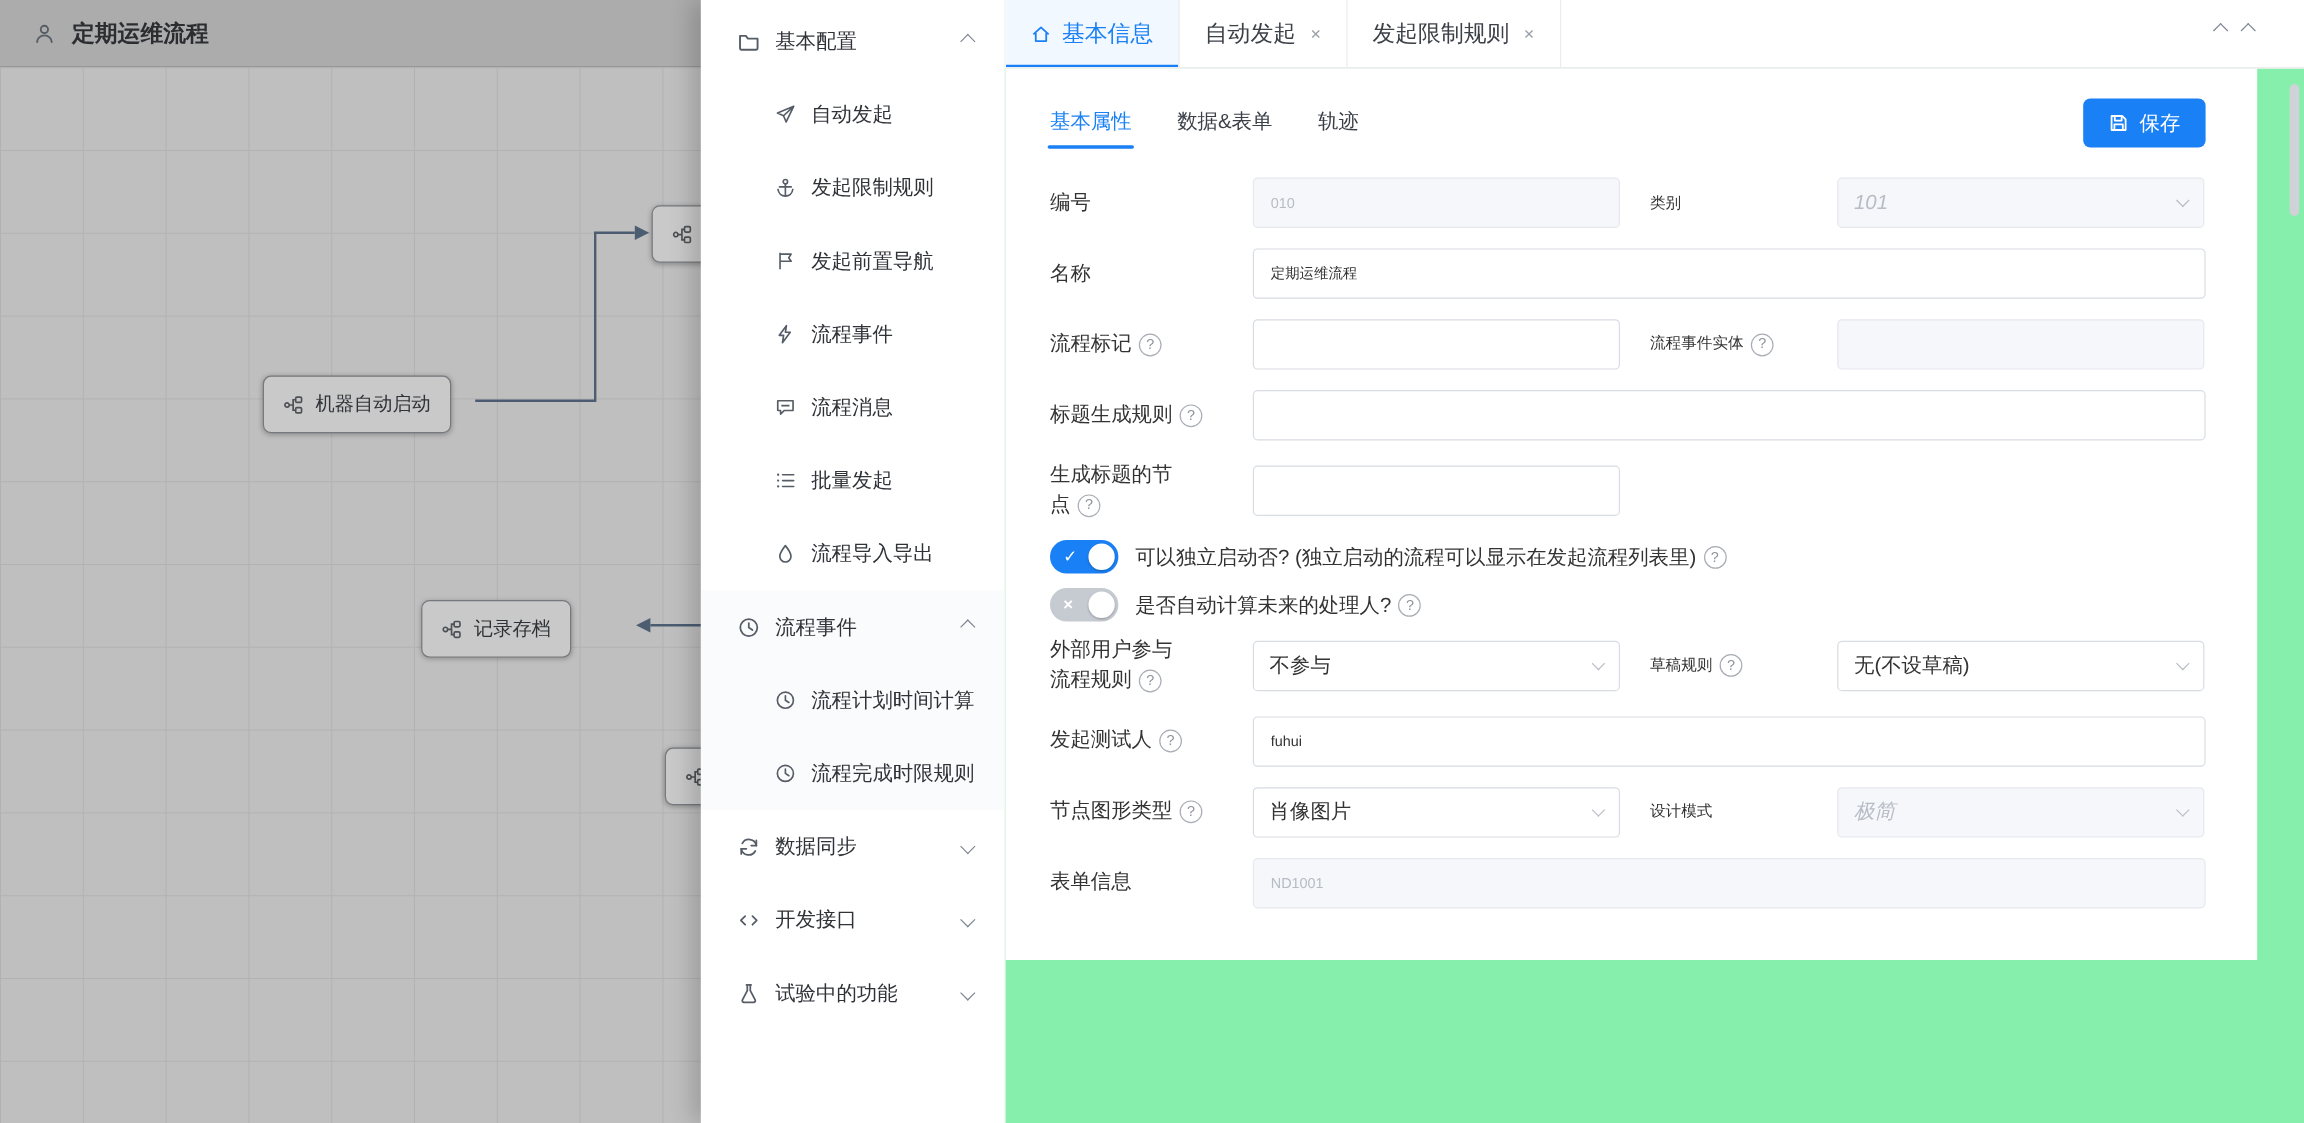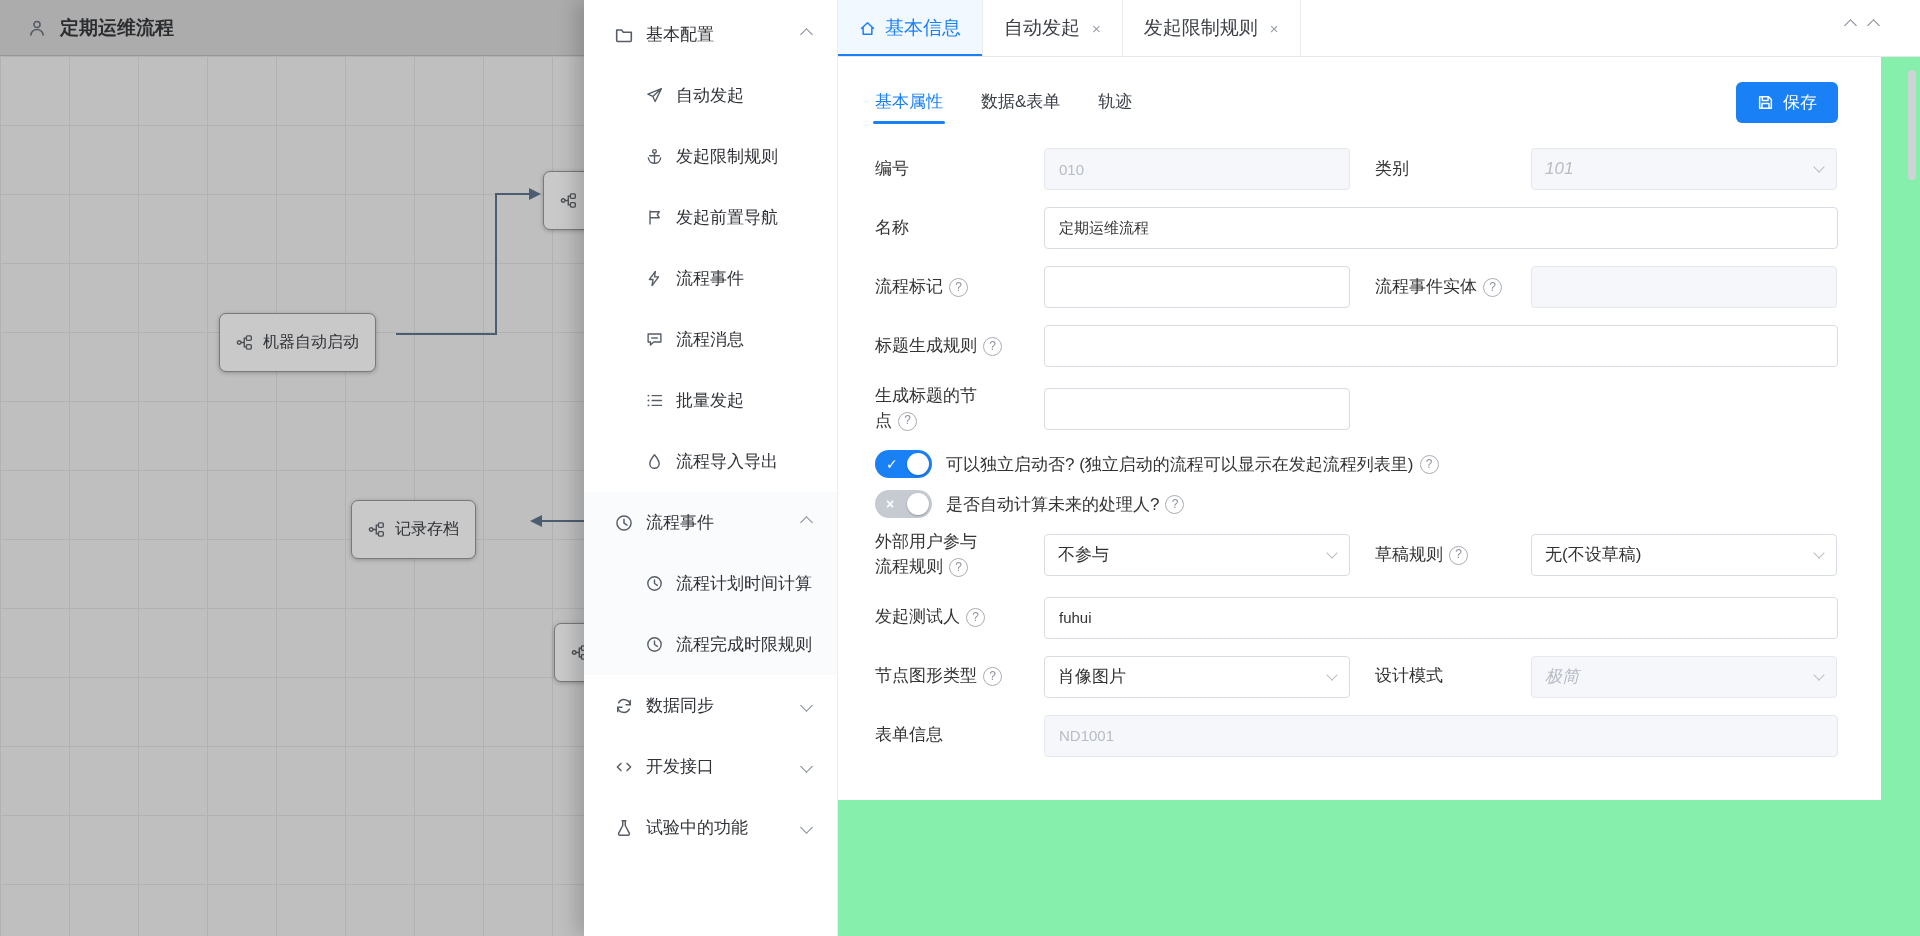--- a/index.html
+++ b/index.html
@@ -6,21 +6,21 @@
   html,body { width:1920px; height:936px; font-family:"Liberation Sans","DejaVu Sans",sans-serif; background:#fff; overflow:hidden; }
   .stage { position:relative; width:1920px; height:936px; overflow:hidden; }
 
   
   .canvas { position:absolute; inset:0; background:#bfbfbf; }
   .canvas-header { height:56px; background:#acacac; border-bottom:1px solid #979797; display:flex; align-items:center; gap:14px; padding-left:28px; color:#2b2d30; font-size:19px; font-weight:600; }
   .canvas-body { position:absolute; top:56px; left:0; right:0; bottom:0;
     background-image:linear-gradient(#b2b2b2 1px, transparent 1px), linear-gradient(90deg,#b2b2b2 1px, transparent 1px);
     background-size:69px 69px; }
   .edges { position:absolute; inset:0; }
-  .flow-node { position:absolute; height:59px; display:flex; align-items:center; gap:10px; padding:0 16px;
+  .flow-node { position:absolute; height:48px; display:flex; align-items:center; gap:10px; padding:0 16px;
     background:#c9c9c9; border:1.5px solid #76797d; border-radius:7px; color:#2f3237; font-size:16px;
     box-shadow:0 1px 4px rgba(0,0,0,.25); white-space:nowrap; }
   .flow-node .icn { color:#4d5156; }
 
   
   .icn { display:inline-flex; width:18px; height:18px; color:#565d66; flex:none; }
   .icn svg { width:100%; height:100%; }
   .icn.sm { width:17px; height:17px; }
   .chev { display:inline-block; width:9px; height:9px; border-left:1.7px solid #7d8590; border-bottom:1.7px solid #7d8590; }
   .chev.up { transform:rotate(135deg); }
@@ -64,24 +64,24 @@
   .subtab.active::after { content:""; position:absolute; left:-2px; right:-2px; bottom:-9px; height:3px; background:#1a80f5; border-radius:2px; }
   .save-btn { margin-left:auto; display:flex; align-items:center; gap:9px; background:#1a80f5; color:#fff; border:none; border-radius:6px; height:41px; padding:0 21px; font-size:17px; cursor:pointer; }
   .save-btn .icn { color:#fff; width:17px; height:17px; }
 
   
   .frow { display:flex; align-items:center; margin-bottom:17px; }
   .trow { display:flex; align-items:center; margin-bottom:12px; }
   .trow.last { margin-bottom:12px; }
   .flabel { width:169px; flex:none; font-size:17px; color:#333; line-height:1.45; padding-right:10px; }
   .flabel.narrow { width:112px; margin-right:57px; padding-right:0; }
-  .flabel2 { width:156px; margin-left:25px; flex:none; font-size:17px; color:#333; line-height:1.45; padding-right:6px; }
+  .flabel2 { width:156px; margin-left:25px; flex:none; font-size:13px; color:#333; line-height:1.45; padding-right:6px; }
   .help { display:inline-flex; align-items:center; justify-content:center; width:19px; height:19px; border:1px solid #a9adb5; border-radius:50%; color:#8d929b; font-size:12px; margin-left:6px; vertical-align:middle; cursor:pointer; flex:none; }
   .help::before { content:"?"; }
-  .inp { height:42px; border:1px solid #d8dce3; border-radius:4px; padding:0 14px; font-size:15px; color:#333; background:#fff; font-family:inherit; }
+  .inp { height:42px; border:1px solid #d8dce3; border-radius:4px; padding:0 14px; font-size:12px; color:#333; background:#fff; font-family:inherit; }
   .inp:disabled { background:#f5f7fa; color:#b7bcc5; border-color:#e5e8ee; }
   .sel { height:42px; border:1px solid #d8dce3; border-radius:4px; padding:0 13px; font-size:17px; color:#333; background:#fff; display:flex; align-items:center; justify-content:space-between; cursor:pointer; }
   .sel.disabled { background:#f5f7fa; color:#b7bcc5; border-color:#e5e8ee; cursor:default;font-style:italic; }
   .w306 { width:306px; } .w794 { width:794px; }
 
   .switch { width:57px; height:28px; border-radius:15px; position:relative; flex:none; cursor:pointer; }
   .switch.on { background:#1a80f5; }
   .switch.off { background:#c6cad1; }
   .knob { position:absolute; top:3px; right:3px; width:22px; height:22px; border-radius:50%; background:#fff; box-shadow:0 1px 2px rgba(0,0,0,.25); }
   .sw-mark { position:absolute; left:11px; top:50%; transform:translateY(-52%); color:#fff; font-size:14px; font-weight:700; }

